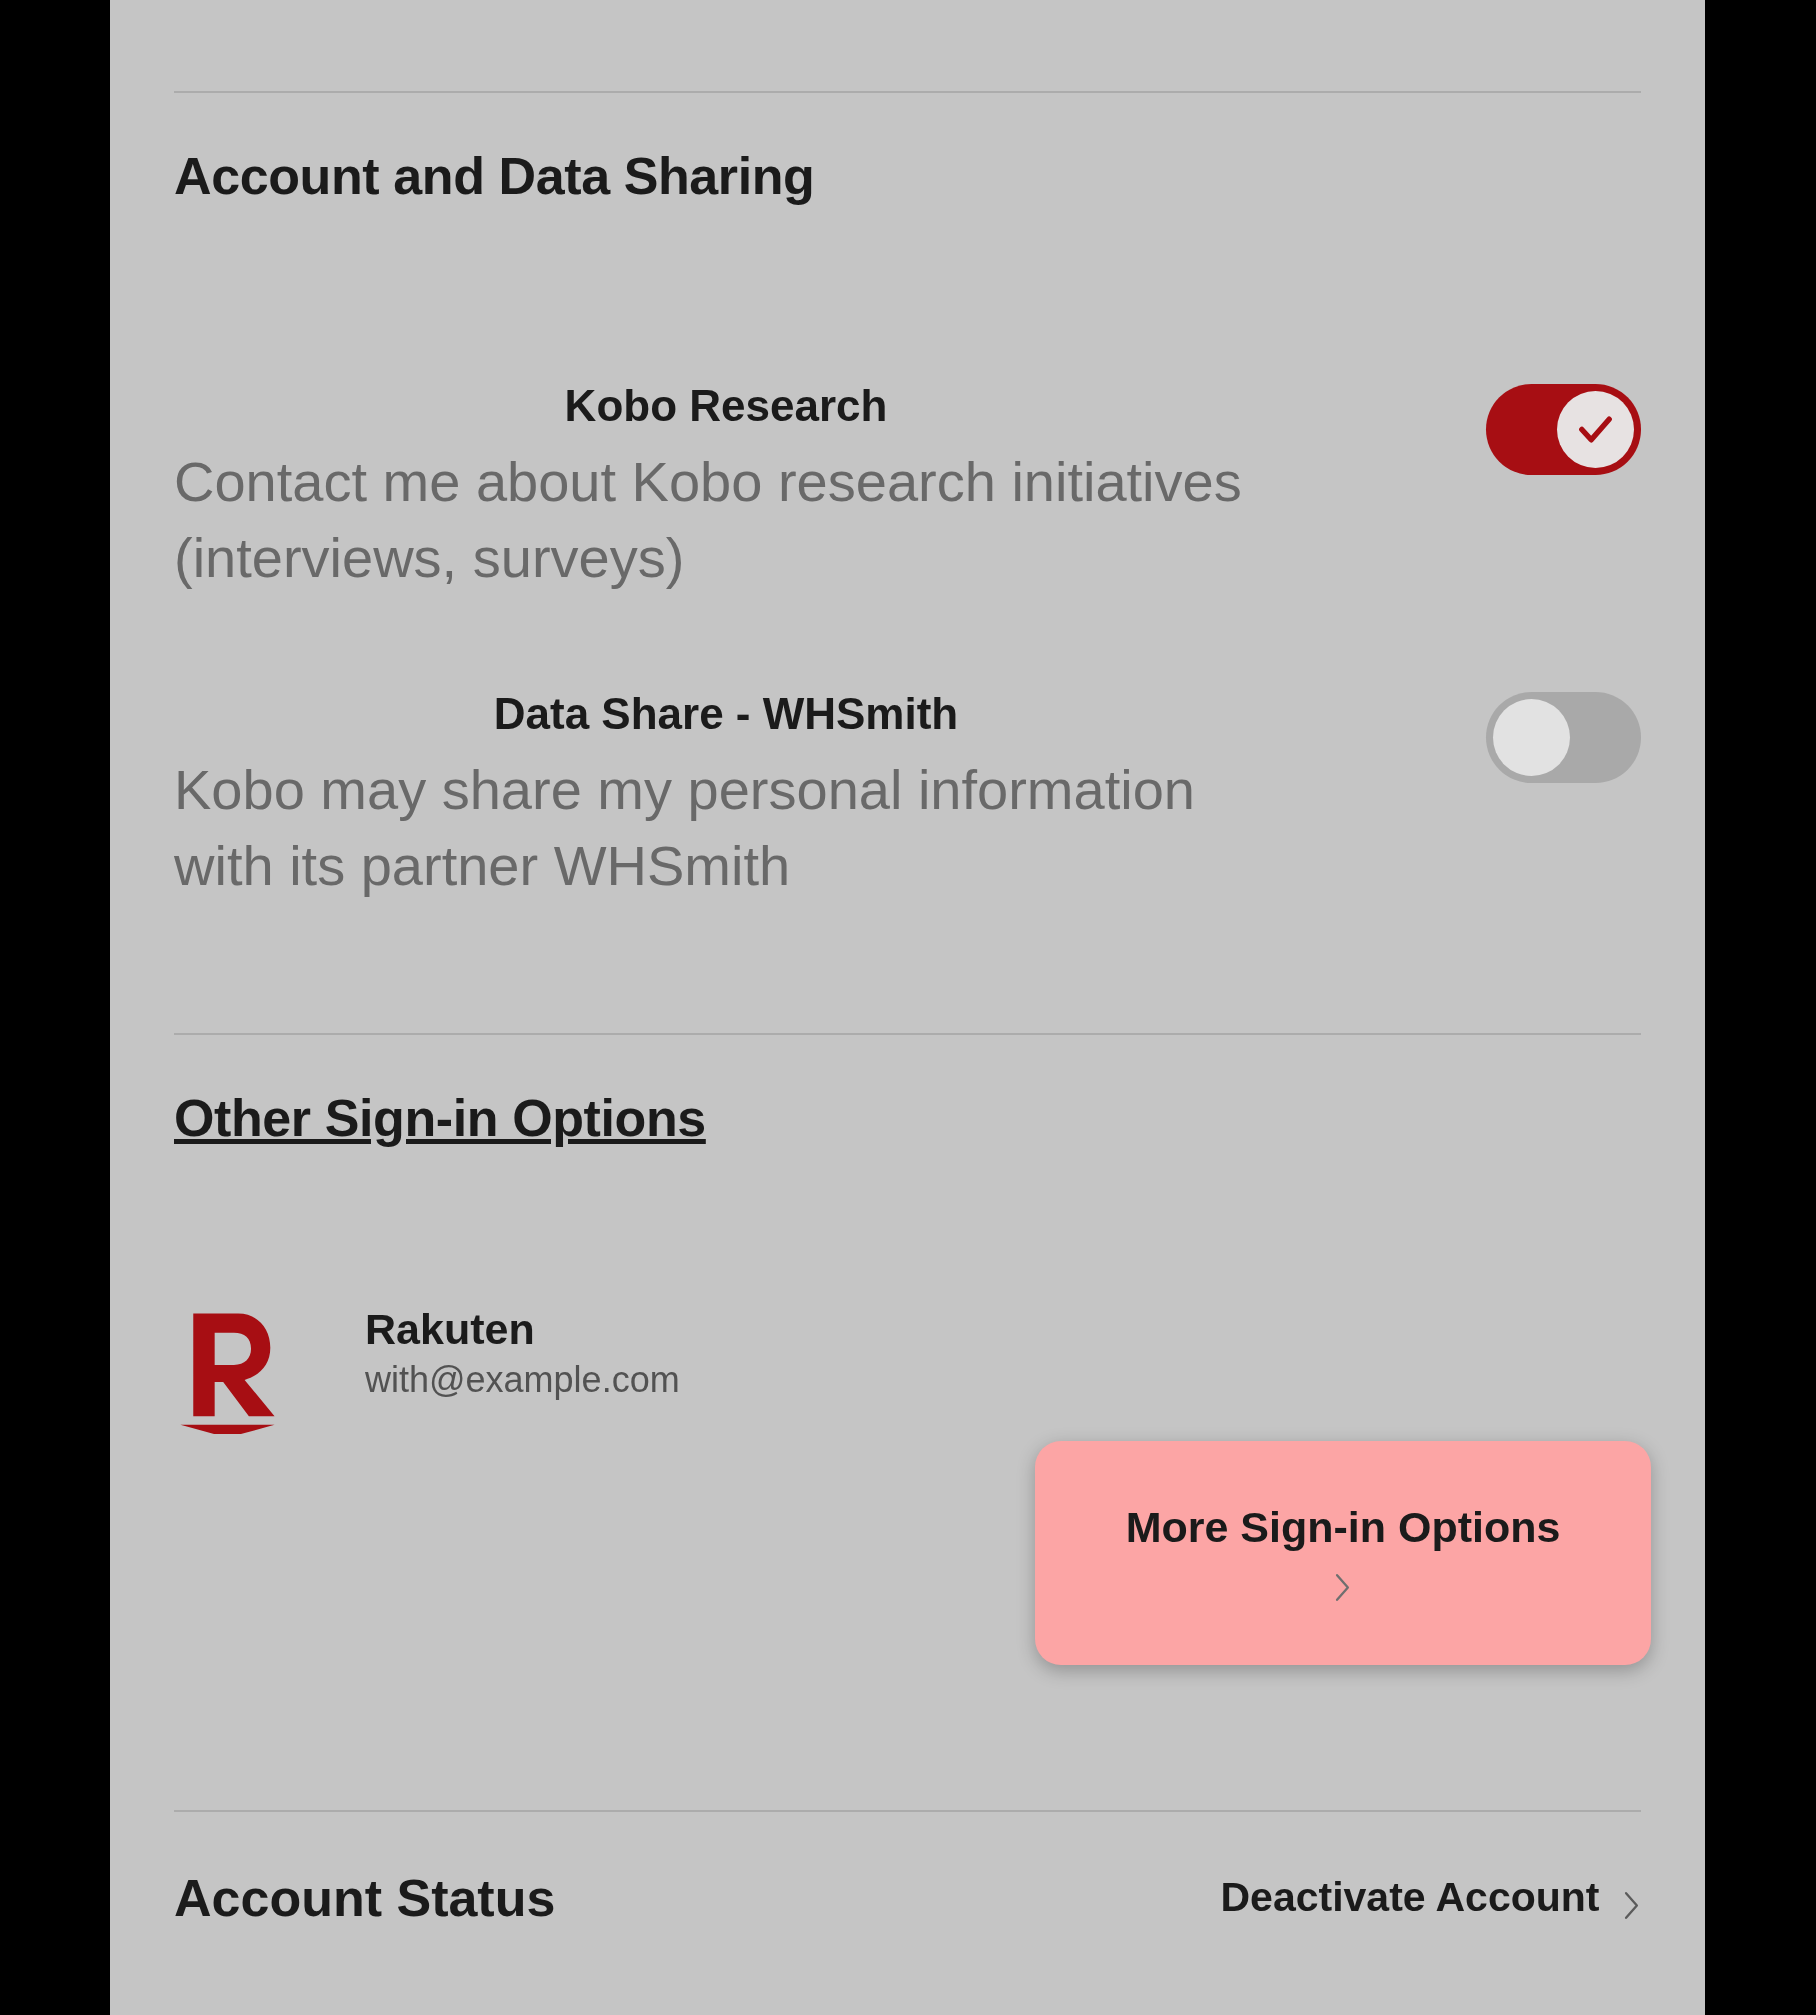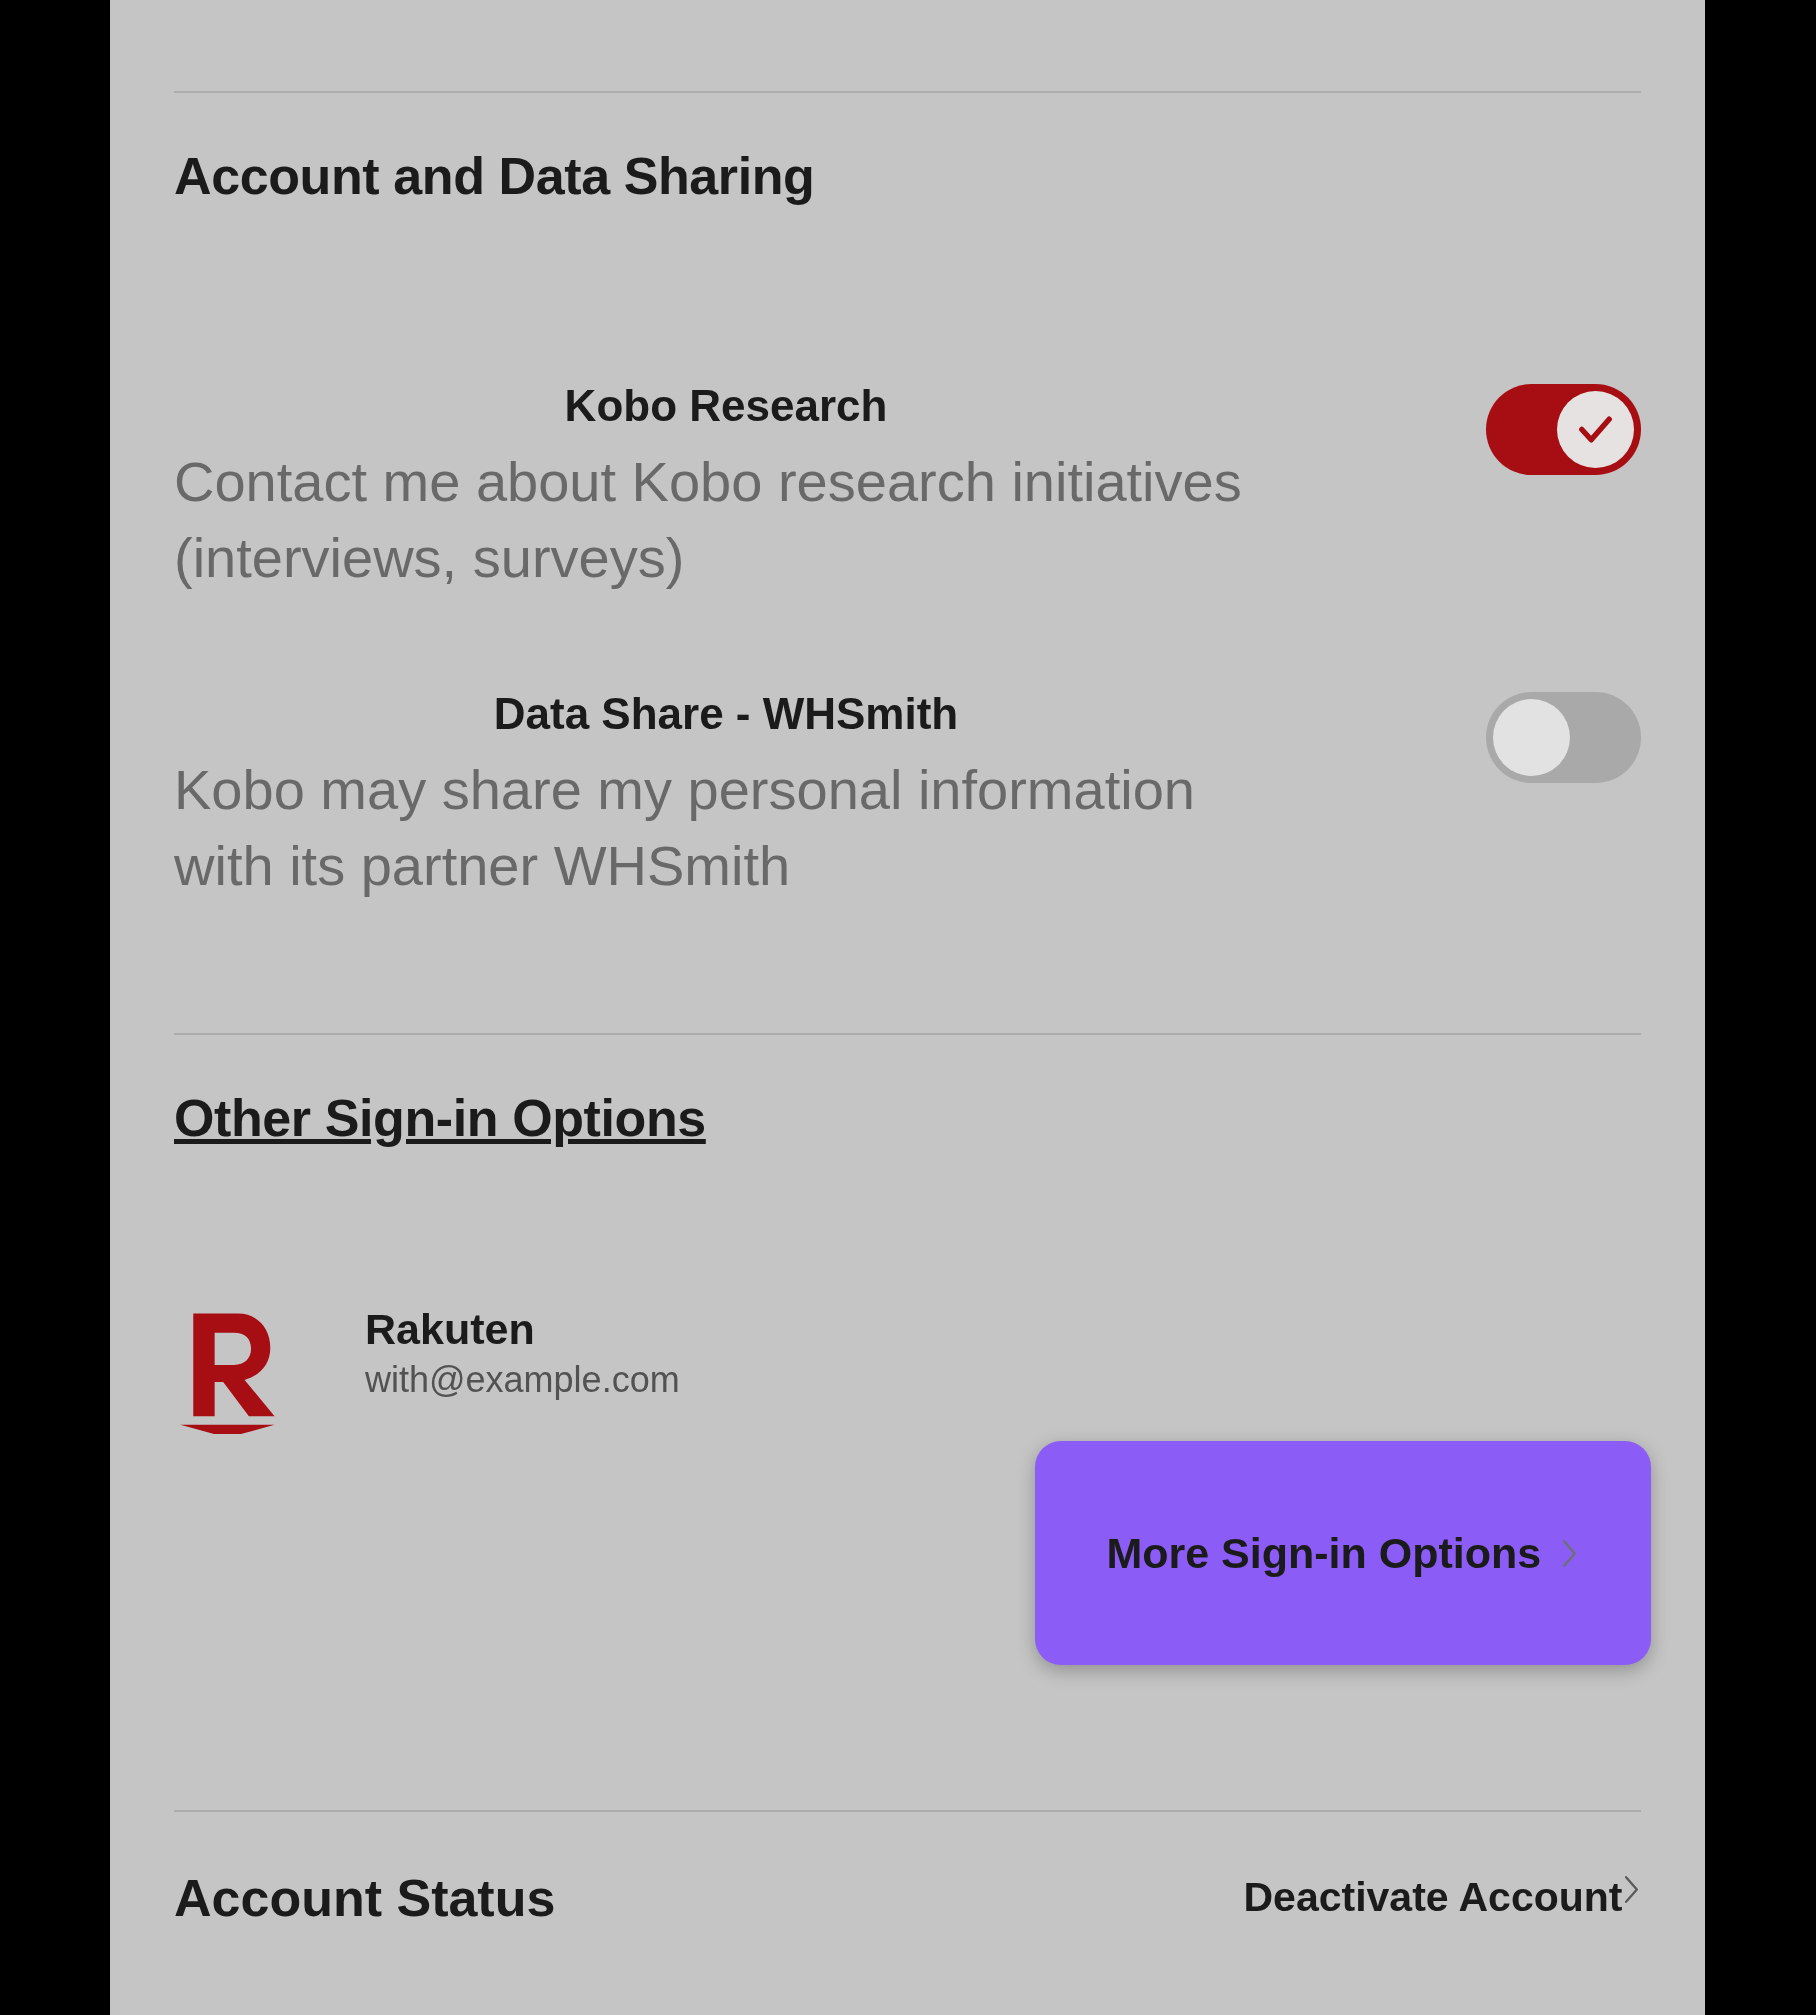--- a/index.html
+++ b/index.html
@@ -121,27 +121,28 @@
     color: #525252;
     margin-top: 4.3px;
   }
 
   .more-signin {
     position: absolute;
     right: 54px;
     top: 1441px;
     width: 616px;
     height: 224px;
-    background: #8b5cf6;
+    background: #fca5a5;
     border-radius: 26px;
     box-shadow: 0 5.7px 18.5px rgba(0,0,0,0.25);
     display: flex;
     align-items: center;
     justify-content: center;
     gap: 20px;
+    flex-direction: column;
   }
   .more-signin-label {
     font-size: 43px;
     font-weight: 700;
     color: #1b1b1b;
   }
   .chevron-right {
     width: 18.5px; height: 31px;
   }
   .chevron-right-sm { width: 18.5px; height: 31px; }
@@ -155,21 +156,22 @@
     align-items: center;
     margin-top: 56px;
   }
   .status-title {
     font-size: 52px;
     font-weight: 700;
     color: #1b1b1b;
   }
   .deactivate {
     display: flex;
-    align-items: flex-start;
+    align-items: flex-end;
+    gap: 23px;
   }
   .deactivate-label {
     font-size: 41px;
     font-weight: 700;
     color: #1b1b1b;
   }
   .status-value {
     font-size: 39px;
     color: #696969;
     margin-top: 26px;

